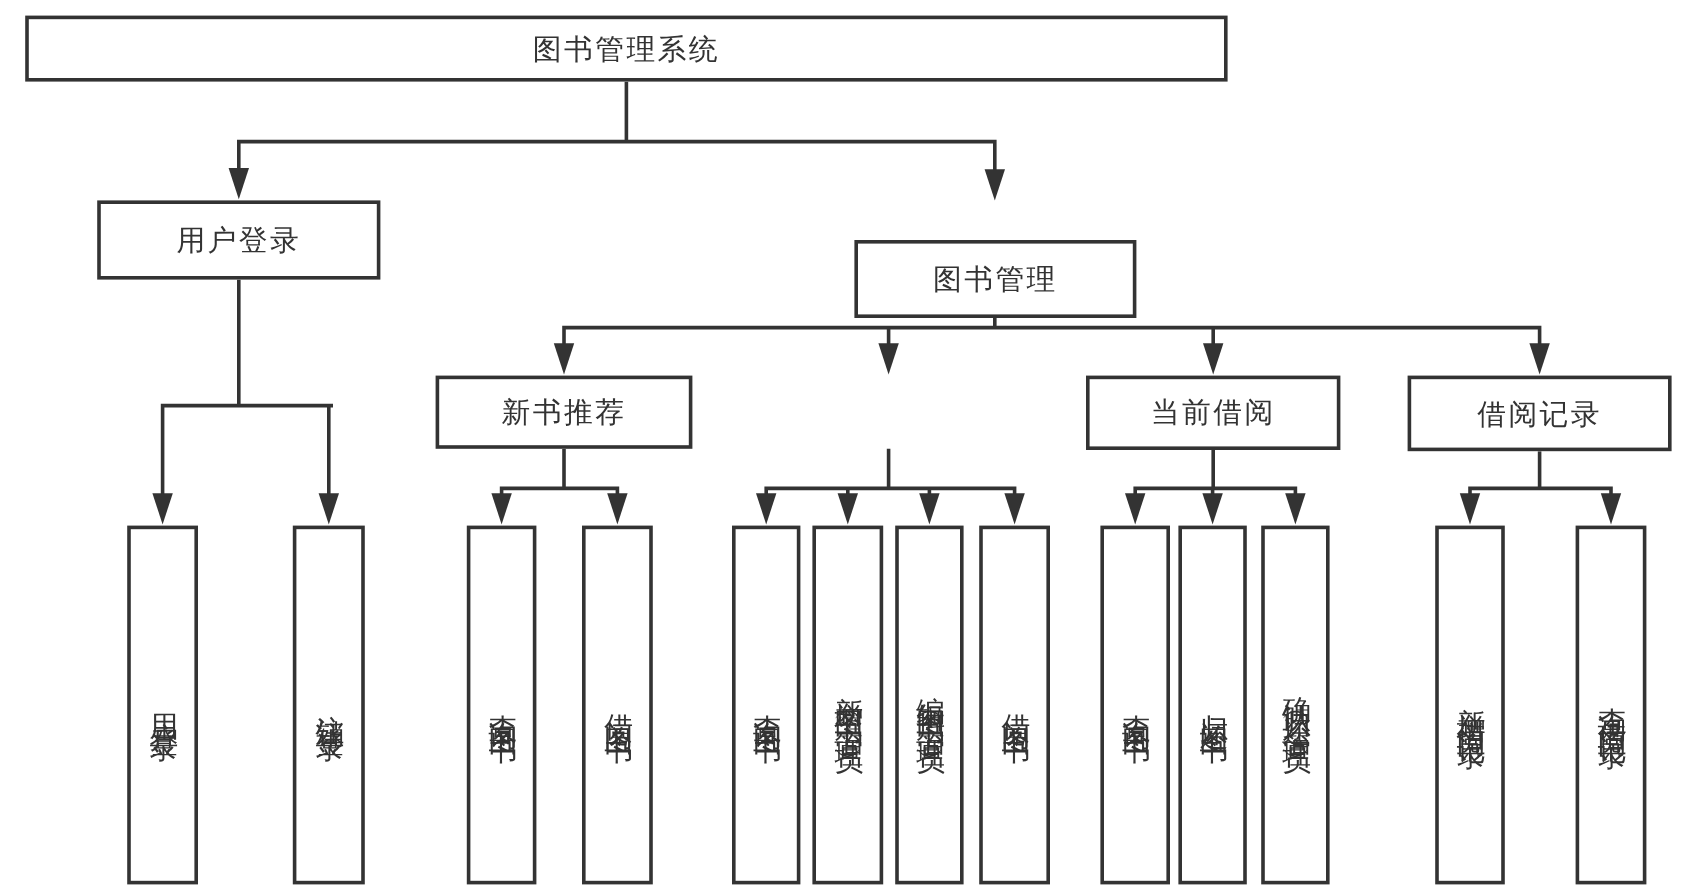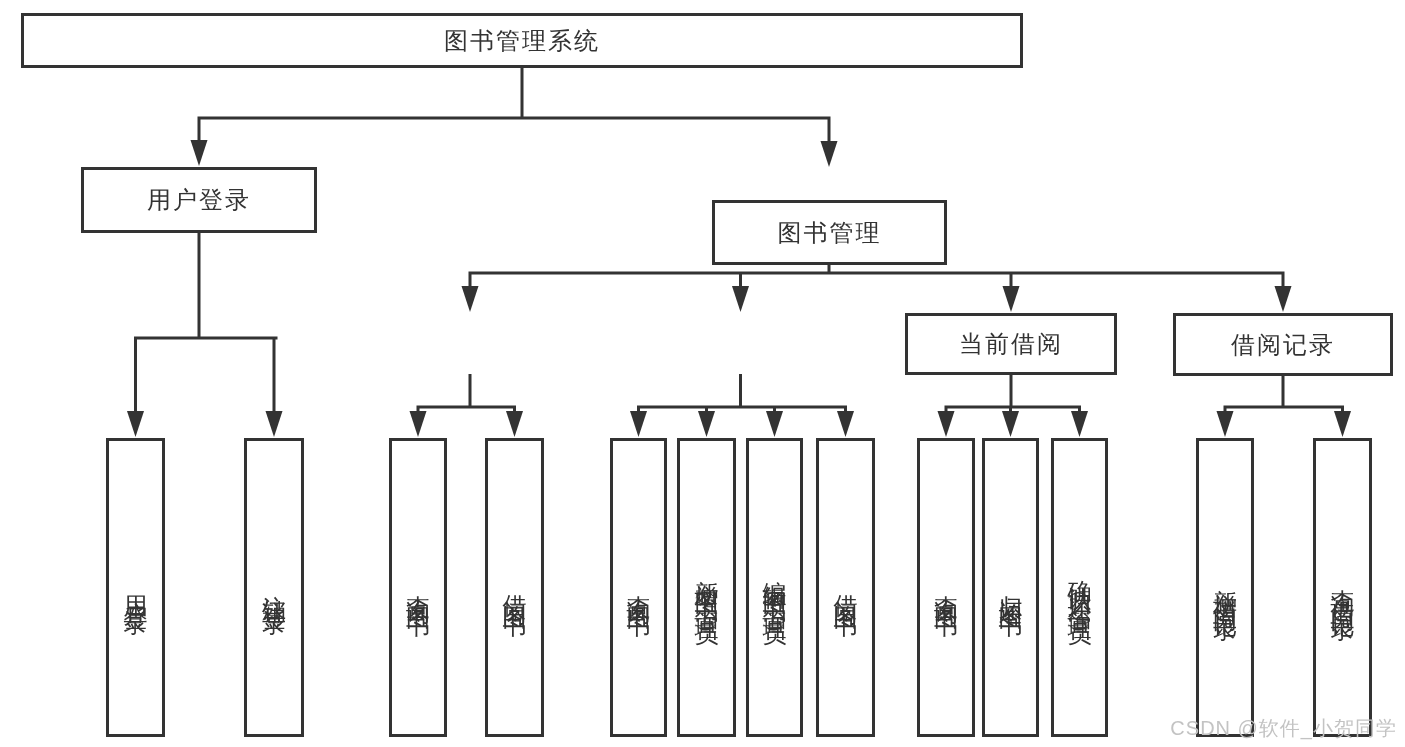--- a/index.html
+++ b/index.html
@@ -143,20 +143,23 @@
     <span class="hlabel">图书管理系统</span>
   </div>
 
   <div class="box box-l2-0">
     <span class="hlabel">用户登录</span>
   </div>
   <div class="box box-l2-1">
     <span class="hlabel">图书管理</span>
   </div>
 
+  <div class="box box-l3-0">
+    <span class="hlabel">新书推荐</span>
+  </div>
   <div class="box box-l3-2">
     <span class="hlabel">当前借阅</span>
   </div>
   <div class="box box-l3-3">
     <span class="hlabel">借阅记录</span>
   </div>
 
   <div class="box leaf leaf-ul-0">
     <span class="vlabel">用户登录</span>
   </div>
@@ -194,15 +197,14 @@
     <span class="vlabel">确认归还（管理员）</span>
   </div>
 
   <div class="box leaf leaf-br-0">
     <span class="vlabel">新增借阅记录</span>
   </div>
   <div class="box leaf leaf-br-1">
     <span class="vlabel">查询借阅记录</span>
   </div>
 
-  <div class="watermark">CSDN @软件_小贺同学</div>
 
 </div>
 
 </body></html>

